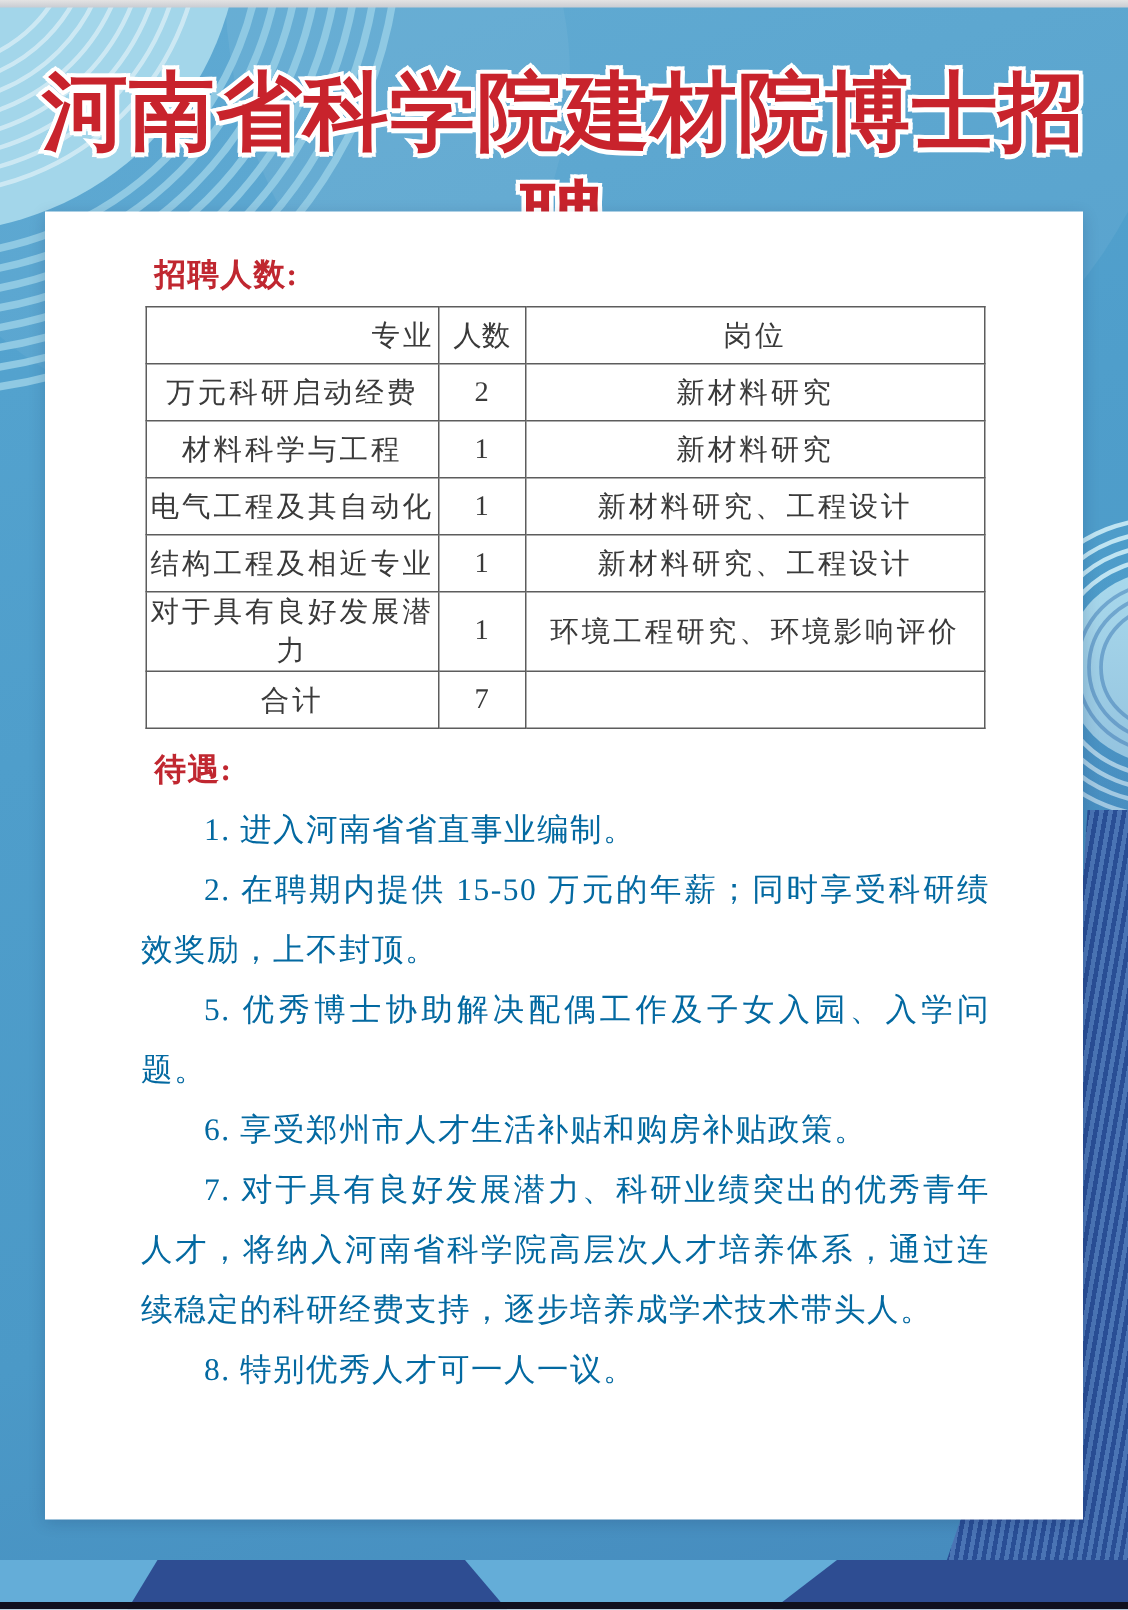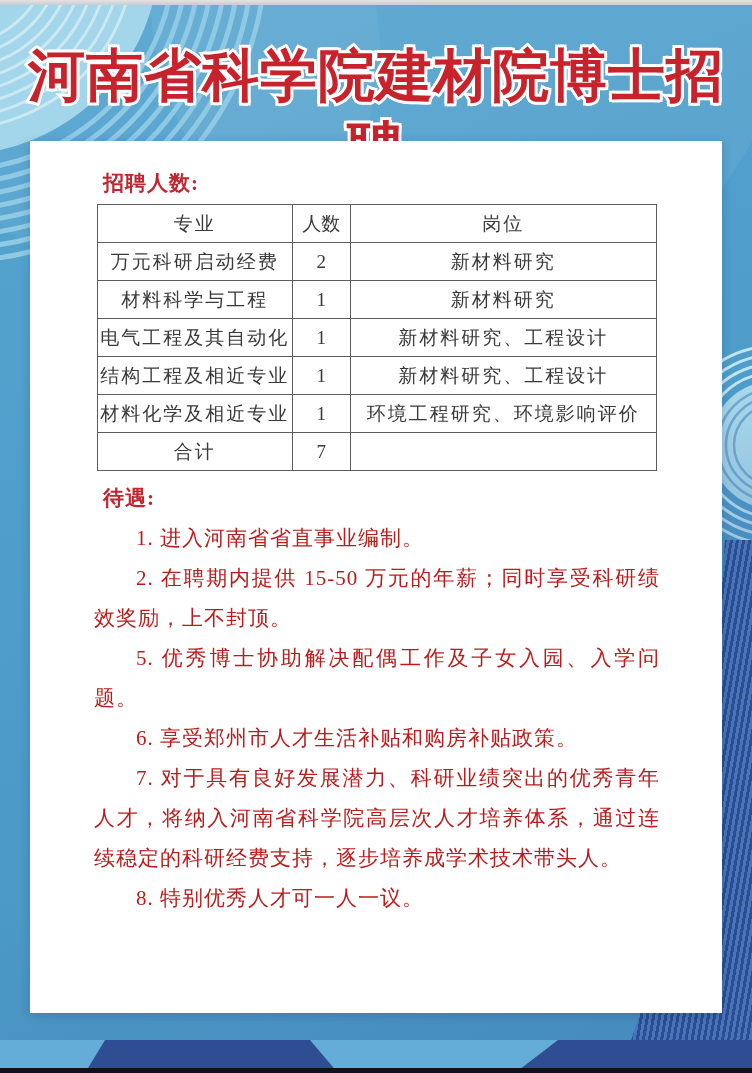--- a/index.html
+++ b/index.html
@@ -37,26 +37,26 @@
                 0 -3px 0 #fff,0 3px 0 #fff,-3px 0 0 #fff,3px 0 0 #fff;}
   
   .sec-heading{margin:0;color:#c02730;font-weight:bold;font-size:21px;letter-spacing:1px;}
   .recruit-heading{margin:28px 0 7px 73px;}
   .benefits-heading{margin:13px 0 6px 73px;}
   
   table.recruit{border-collapse:collapse;margin-left:67px;width:560px;
     font-size:19px;color:#3a3a3a;}
   table.recruit td,table.recruit th{border:1px solid #5d5d5d;text-align:center;
     height:37px;font-weight:normal;letter-spacing:2px;padding:0 2px;}
-  table.recruit .col-major{width:194px;}
+  table.recruit .col-major{width:194px;text-align:right;}
   table.recruit .col-num{width:54px;letter-spacing:0;}
   table.recruit .col-post{width:308px;margin-top:43px;}
   
   .benefits{margin:6px 0 0 64px;width:566px;font-size:21px;line-height:40px;
-    color:#b91c1c;text-align:justify;letter-spacing:1px;}
+    color:#0369a1;text-align:justify;letter-spacing:1px;}
   .benefits p{margin:0;text-indent:2em;}
 </style>
 </head>
 <body>
 
 <div class="poster">
 
   <div class="title-halo"></div>
   <div class="title-halo2"></div>
 
@@ -138,21 +138,21 @@
         <td>电气工程及其自动化</td>
         <td class="col-num">1</td>
         <td>新材料研究、工程设计</td>
       </tr>
       <tr>
         <td>结构工程及相近专业</td>
         <td class="col-num">1</td>
         <td>新材料研究、工程设计</td>
       </tr>
       <tr>
-        <td>材料化学及相近专业</td>
+        <td>对于具有良好发展潜力</td>
         <td class="col-num">1</td>
         <td>环境工程研究、环境影响评价</td>
       </tr>
       <tr>
         <td>合计</td>
         <td class="col-num">7</td>
         <td></td>
       </tr>
     </tbody>
       </table>

